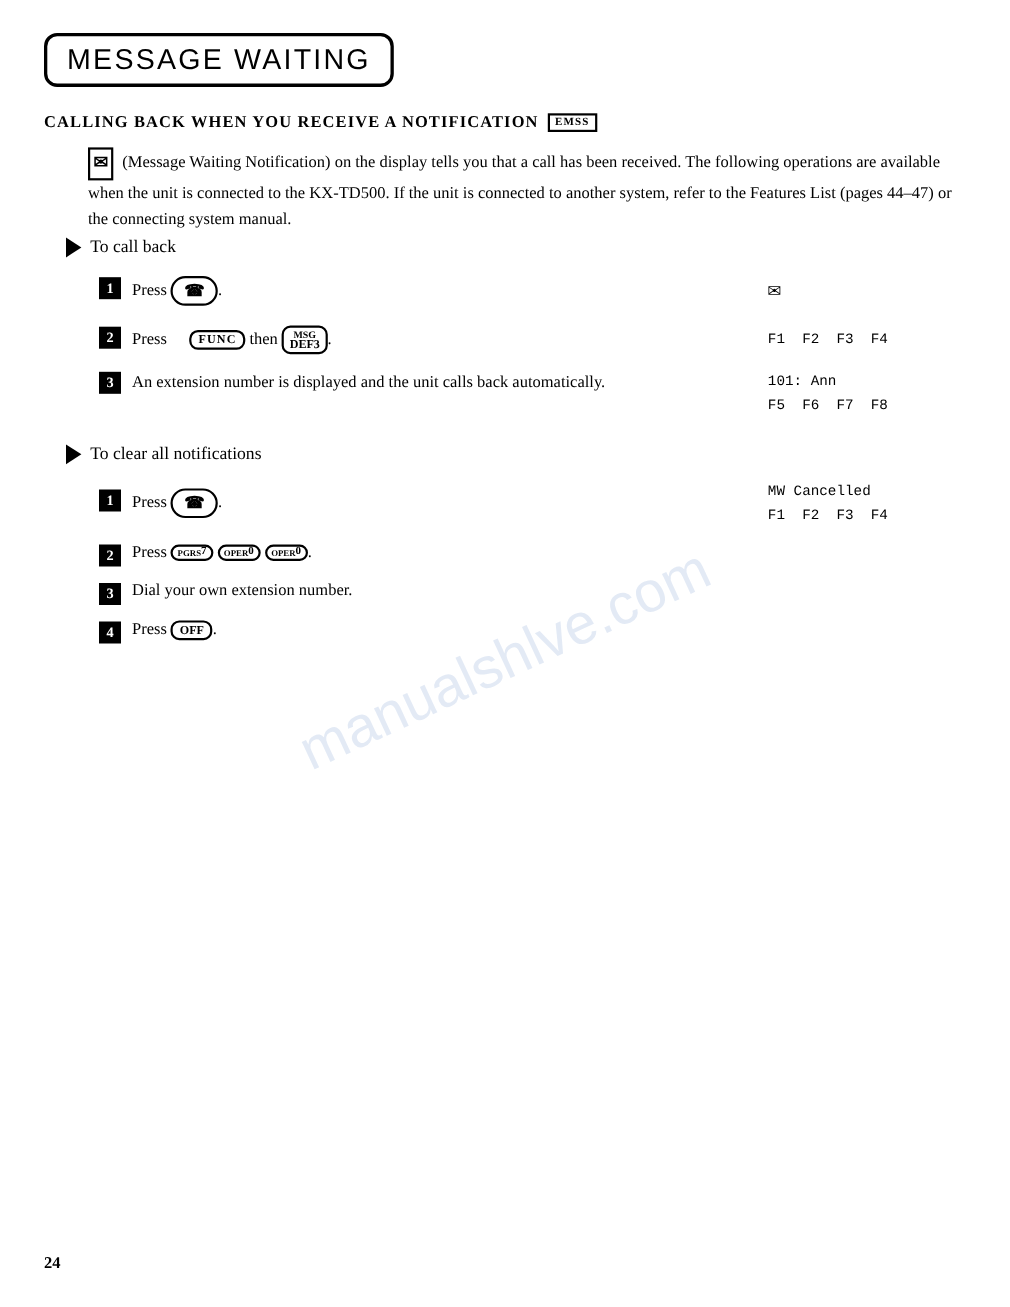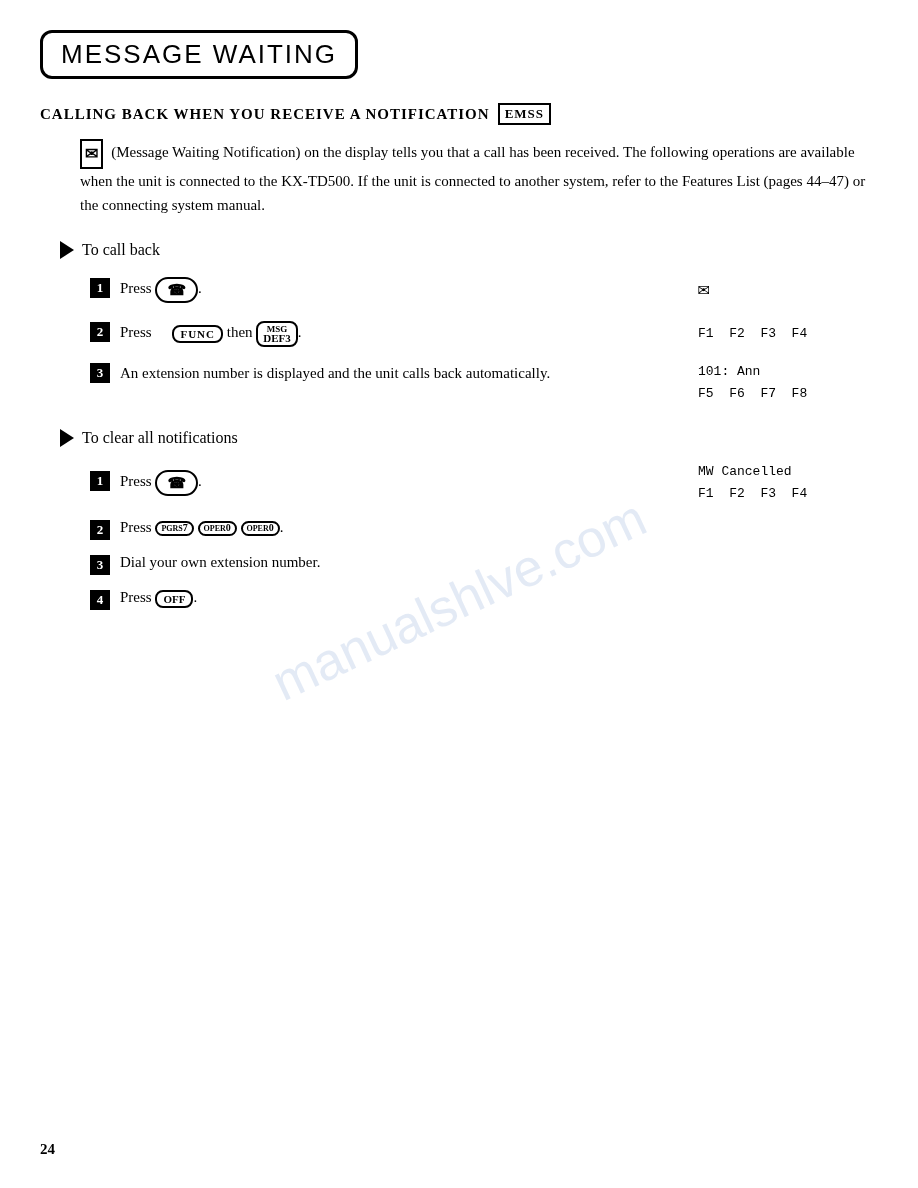--- a/index.html
+++ b/index.html
@@ -39,29 +39,29 @@
       text-transform: uppercase;
       letter-spacing: 1px;
       margin-bottom: 14px;
       display: flex;
       align-items: center;
       gap: 8px;
     }
     .section-heading .emss-badge {
       border: 2px solid #000;
       padding: 1px 5px;
-      font-size: 13px;
+      font-size: 10px;
       font-weight: bold;
       letter-spacing: 1px;
     }
 
     
     .intro-para {
       margin-left: 40px;
-      margin-bottom: 24px;
+      margin-bottom: 4px;
       line-height: 1.6;
       font-size: 15px;
     }
     .envelope-icon {
       font-size: 16px;
       font-weight: bold;
       border: 2px solid #000;
       padding: 0 3px;
       display: inline-block;
       margin-right: 4px;

